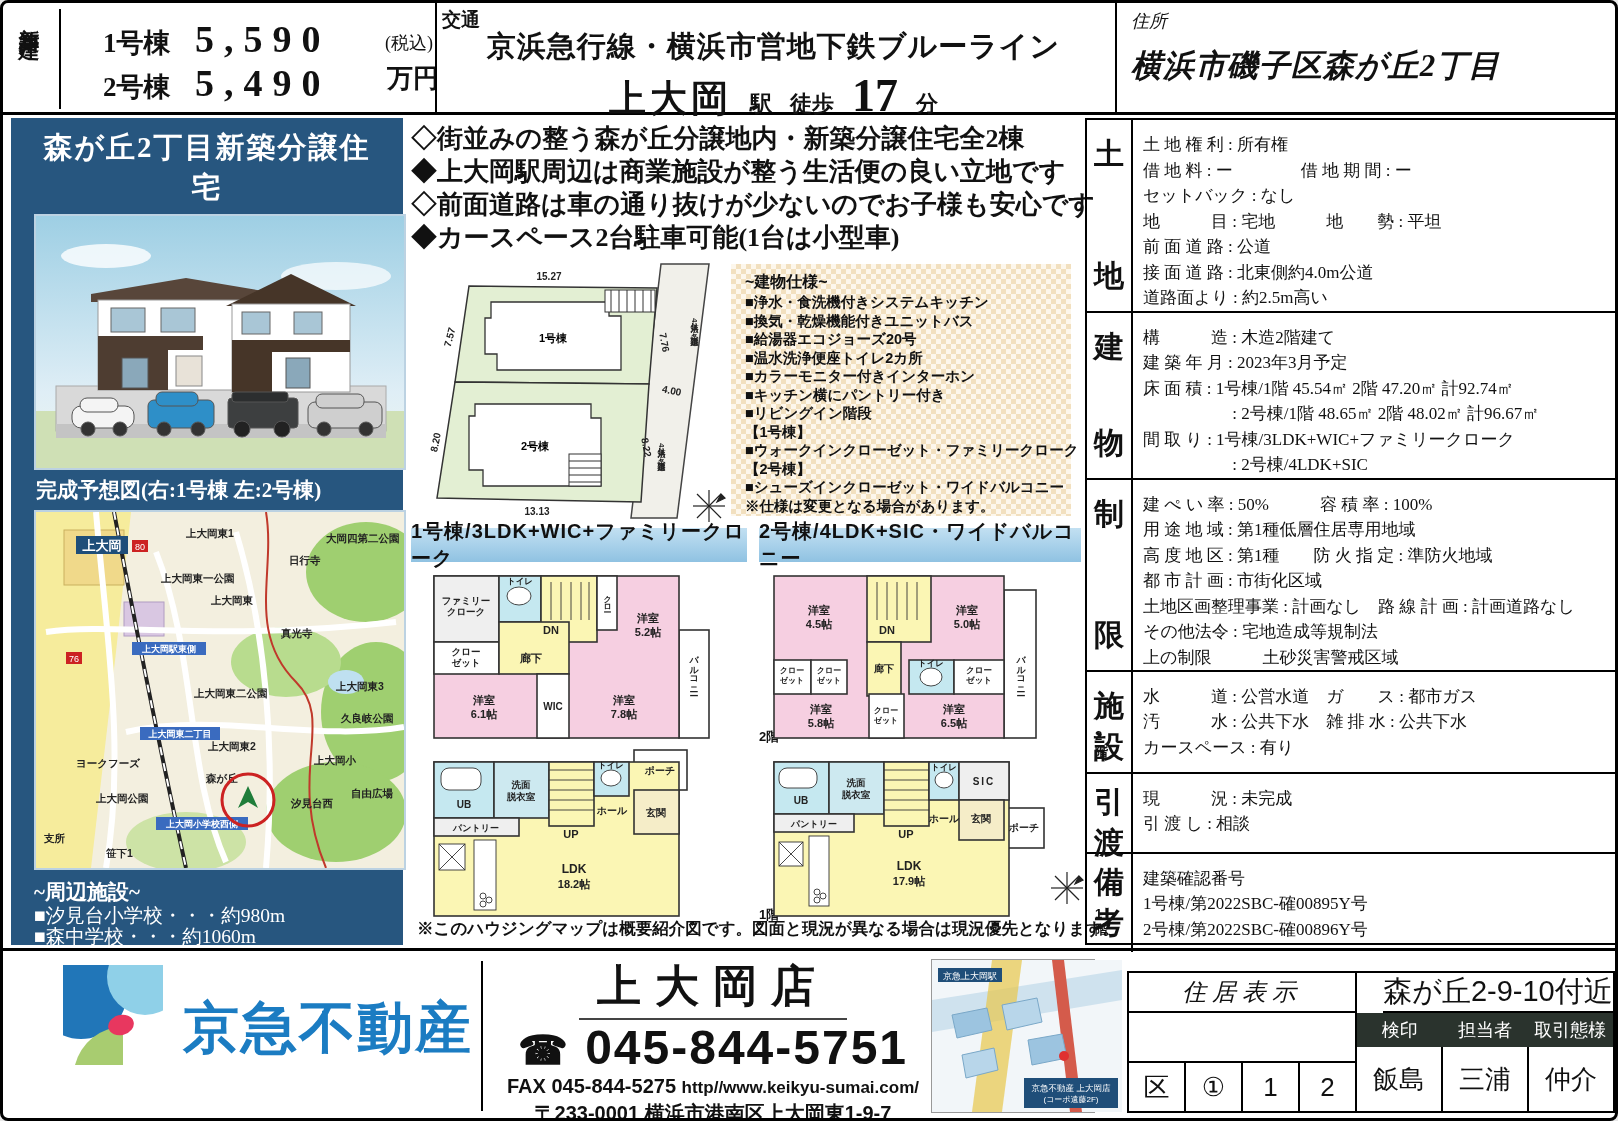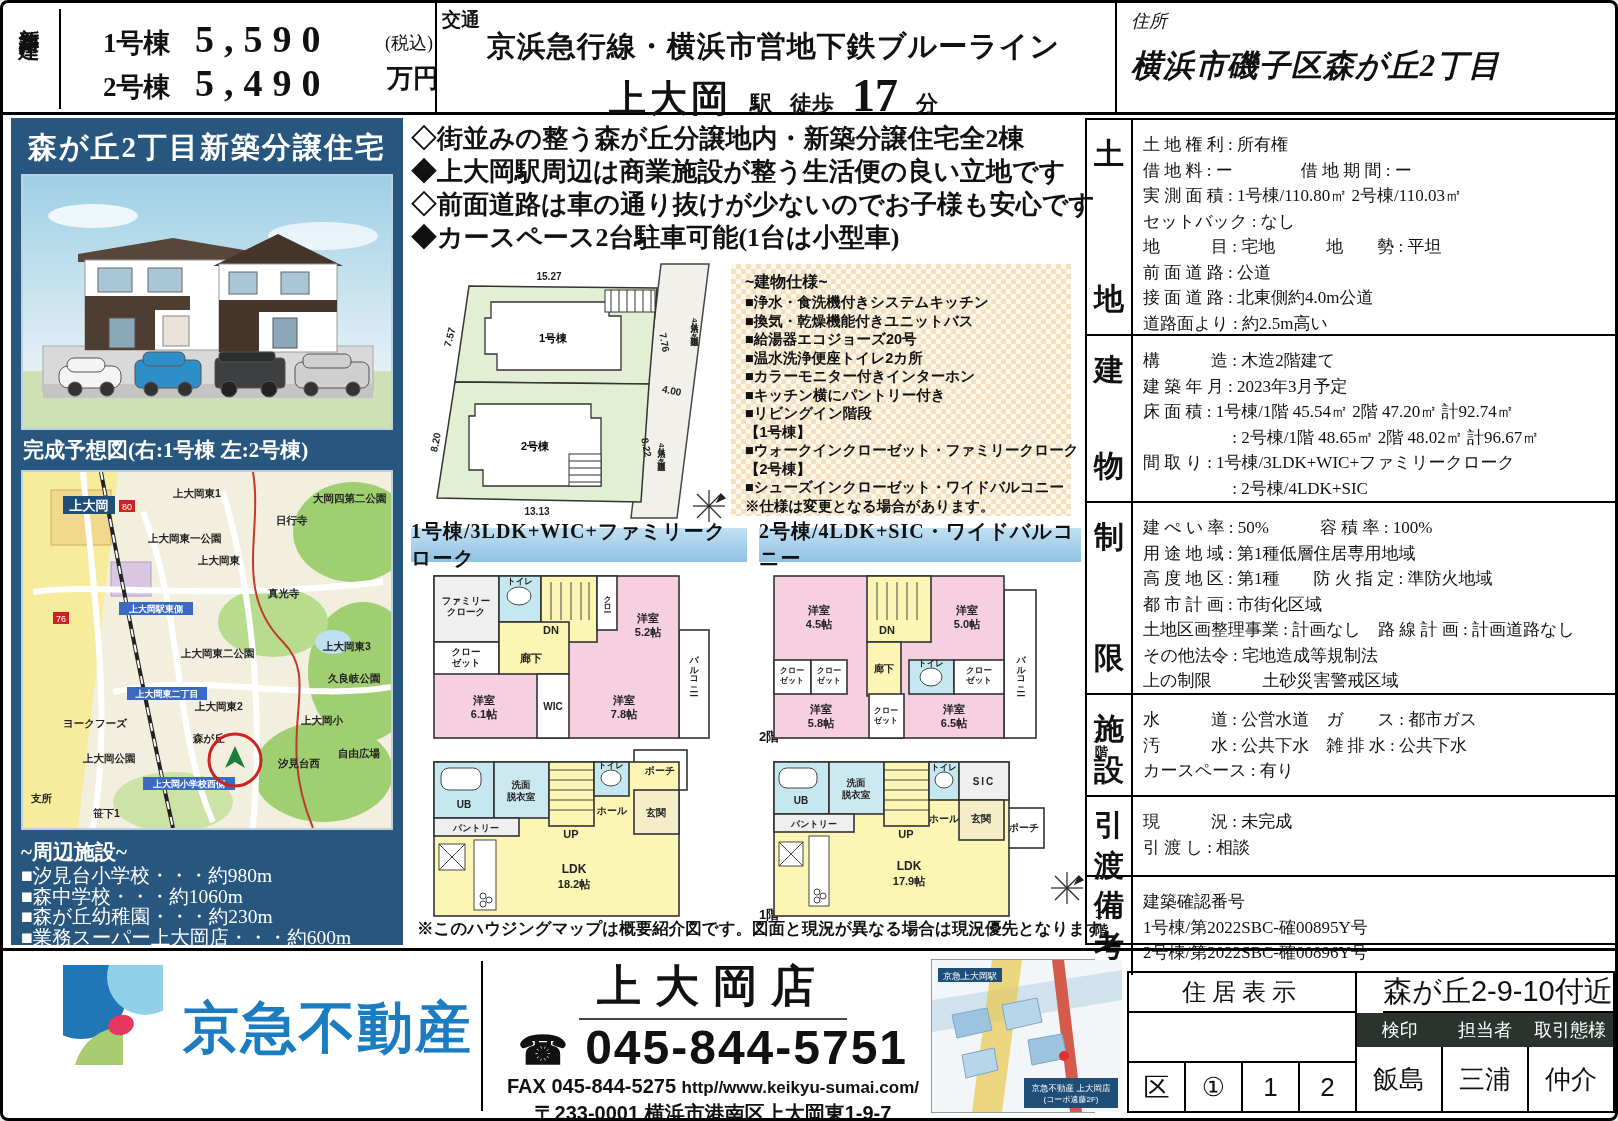--- a/index.html
+++ b/index.html
@@ -22,42 +22,42 @@
   #transport-line1 { font-size:29px; font-weight:bold; text-align:center; margin-top:-6px; letter-spacing:1px; }
   #transport-line2 { display:flex; align-items:baseline; justify-content:center; gap:18px; margin-top:2px; }
   #station-name { font-size:37px; font-weight:bold; letter-spacing:4px; }
   .t-small { font-size:22px; font-weight:bold; }
   #walk-min { font-size:46px; font-weight:bold; }
   #address-cell { top:0; left:1112px; width:500px; height:112px; border-left:2px solid #000; padding:6px 10px 8px 14px;font-style:italic; }
   #address-label { font-size:18px; }
   #address-value { font-size:31px; font-weight:bold; margin-top:12px; letter-spacing:1px; }
 
   
-  #left-panel { top:115px; left:8px; width:392px; height:827px; background:#27567f; padding:6px 10px; }
+  #left-panel { top:115px; left:8px; width:392px; height:827px; background:#27567f; padding:6px 23px; }
   #lp-title { color:#fff; font-size:29px; font-weight:bold; text-align:center; letter-spacing:2px; padding:4px 0 6px; }
   #render-frame { width:372px; height:256px; border:2px solid #bcd2e2; background:#cfe6f2; }
   #render-caption { color:#fff; font-size:21px; font-weight:bold; padding:6px 0 6px 2px; }
   #map-frame { width:372px; height:360px; border:2px solid #bcd2e2; background:#f3efdf; }
   #facilities { color:#fff; padding-top:8px; }
   #facilities-title { font-size:21px; font-weight:bold; }
   .fac-item { font-size:19.5px; font-weight:normal; line-height:20.5px; white-space:nowrap; }
 
   
   #middle { top:115px; left:404px; width:676px; height:827px; }
   #highlights { top:4px; left:4px; width:668px; }
   .hl-item { font-size:26px; font-weight:bold; line-height:33px; white-space:nowrap; }
   #siteplan-svg { top:140px; left:2px; }
   #spec-box { top:146px; left:324px; width:340px; height:252px; padding:8px 0 0 14px;
     background-color:#fdf7ec;
     background-image:linear-gradient(45deg,#f2e0bf 25%,transparent 25%,transparent 75%,#f2e0bf 75%),
                      linear-gradient(45deg,#f2e0bf 25%,transparent 25%,transparent 75%,#f2e0bf 75%);
     background-size:10px 10px; background-position:0 0,5px 5px; }
   #spec-title { font-size:16px; font-weight:bold; font-family:"Liberation Sans",sans-serif; }
   .spec-item { font-size:14.5px; font-weight:bold; line-height:18.5px; font-family:"Liberation Sans",sans-serif; white-space:nowrap; }
-  .plan-header { top:410px; height:34px; background:linear-gradient(180deg,#c2e0f2,#8fc2e2); font-family:Liberation Serif, serif;
+  .plan-header { top:410px; height:34px; background:linear-gradient(180deg,#c2e0f2,#8fc2e2); font-family:Liberation Sans, sans-serif;
     font-size:20px; font-weight:bold; display:flex; align-items:center; justify-content:center; letter-spacing:1px; }
   #plan1-header { left:4px; width:336px; }
   #plan2-header { left:352px; width:322px; }
   .floor-tag { font-size:13px; font-weight:bold; font-family:"Liberation Sans",sans-serif; }
   #disclaimer { top:800px; left:10px; width:664px; font-size:16.5px; font-weight:bold; white-space:nowrap; }
 
   
   #details { top:115px; left:1082px; width:530px; height:827px; border:2px solid #000; border-right:none; display:flex; flex-direction:column; }
   .dsec { display:flex; border-bottom:2px solid #000; }
   .dsec:last-child { border-bottom:none; flex:1; }
@@ -75,21 +75,21 @@
   #shop-block { top:6px; left:500px; width:420px; height:160px; text-align:center; font-family:"Liberation Sans",sans-serif; }
   #shop-name { font-size:44px; font-weight:bold; letter-spacing:14px; border-bottom:2px solid #444; display:inline-block; padding:0 18px 2px; }
   #phone-row { font-size:48px; font-weight:bold; letter-spacing:2px; margin-top:0px; }
   #phone-icon { font-size:40px; }
   #fax-row { font-size:20px; font-weight:bold; }
   #url { font-size:17px; font-weight:bold; }
   #addr-row { font-size:20px; font-weight:bold; margin-top:2px; }
   #minimap-frame { top:8px; left:928px; width:164px; height:154px; border:1px solid #999; background:#eef4f8; }
   #ft-table { top:20px; left:1124px; width:488px; height:142px; border:2px solid #000; display:flex; font-family:"Liberation Sans",sans-serif; }
   #ftl { width:228px; border-right:2px solid #000; display:flex; flex-direction:column; }
-  #ftl-head { height:40px; border-bottom:2px solid #000; display:flex; align-items:center; justify-content:center; font-size:24px; letter-spacing:6px; }
+  #ftl-head { height:40px; border-bottom:2px solid #000; display:flex; align-items:center; justify-content:center; font-size:24px; letter-spacing:6px;font-style:italic; }
   #ftl-empty { flex:1; border-bottom:2px solid #000; }
   #ftl-row { height:48px; display:flex; }
   #ftl-row .cell { flex:1; border-right:2px solid #000; display:flex; align-items:center; justify-content:center; font-size:26px; }
   #ftl-row .cell:last-child { border-right:none; }
   #ftr { flex:1; display:flex; flex-direction:column; }
   #ftr-loc { height:40px; display:flex; align-items:center; justify-content:center; font-size:29px; border-bottom:2px solid #000;margin-left:26px; }
   #ftr-head { height:34px; background:#2a332d; color:#fff; display:flex; }
   #ftr-head .cell, #ftr-vals .cell { flex:1; display:flex; align-items:center; justify-content:center; }
   #ftr-head .cell { font-size:18px; }
   #ftr-vals { flex:1; display:flex; }
@@ -540,21 +540,20 @@
 
   <div id="details" class="abs">
     <div class="dsec" style="height:216px">
       <div class="vh">
           <span>土</span>
           <span>地</span>
         </div>
       <div class="drows">
           <div class="drow">土 地 権 利 : 所有権</div>
           <div class="drow">借  地  料 : ー　　　　借 地 期 間 : ー</div>
-          <div class="drow">実 測 面 積 : 1号棟/110.80㎡  2号棟/110.03㎡</div>
           <div class="drow">セットバック : なし</div>
           <div class="drow">地　　　目 : 宅地　　　地　　勢 : 平坦</div>
           <div class="drow">前 面 道 路 : 公道</div>
           <div class="drow">接 面 道 路 : 北東側約4.0m公道</div>
           <div class="drow">道路面より : 約2.5m高い</div>
         </div>
     </div>
     <div class="dsec" style="height:172px">
       <div class="vh">
           <span>建</span>

